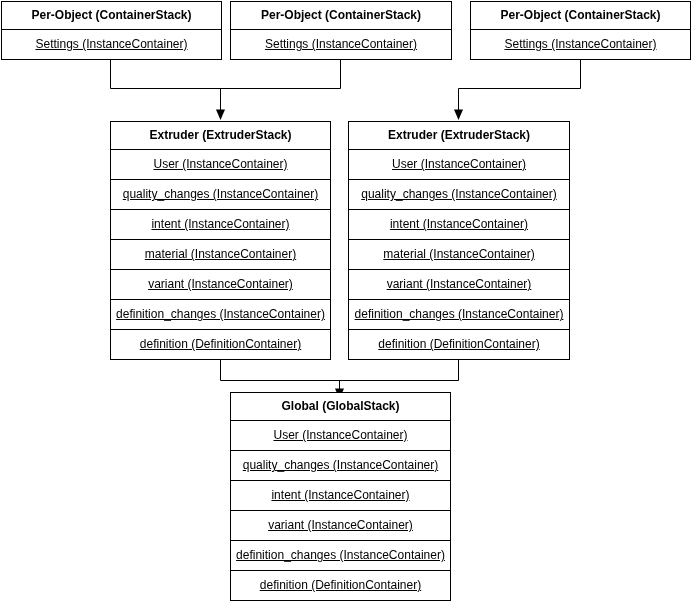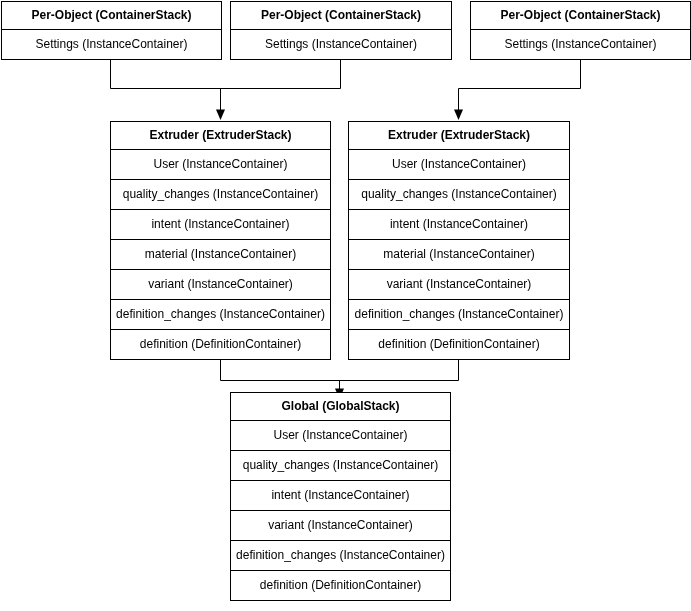--- a/index.html
+++ b/index.html
@@ -38,20 +38,21 @@
     border-bottom: 1px solid #000000;
     white-space: nowrap;
     overflow: hidden;
   }
   .stack-row {
     height: 29px;
     line-height: 29px;
     border-bottom: 1px solid #000000;
     white-space: nowrap;
     overflow: hidden;
+    text-decoration: underline;
   }
   .stack-row:last-child {
     border-bottom: none;
   }
   
   #box-per-object-1 { left: 1px;   top: 1px;   width: 219px; }
   #box-per-object-2 { left: 230px; top: 1px;   width: 220px; }
   #box-per-object-3 { left: 470px; top: 1px;   width: 219px; }
   #box-extruder-1   { left: 110px; top: 121px; width: 219px; }
   #box-extruder-2   { left: 348px; top: 121px; width: 220px; }

